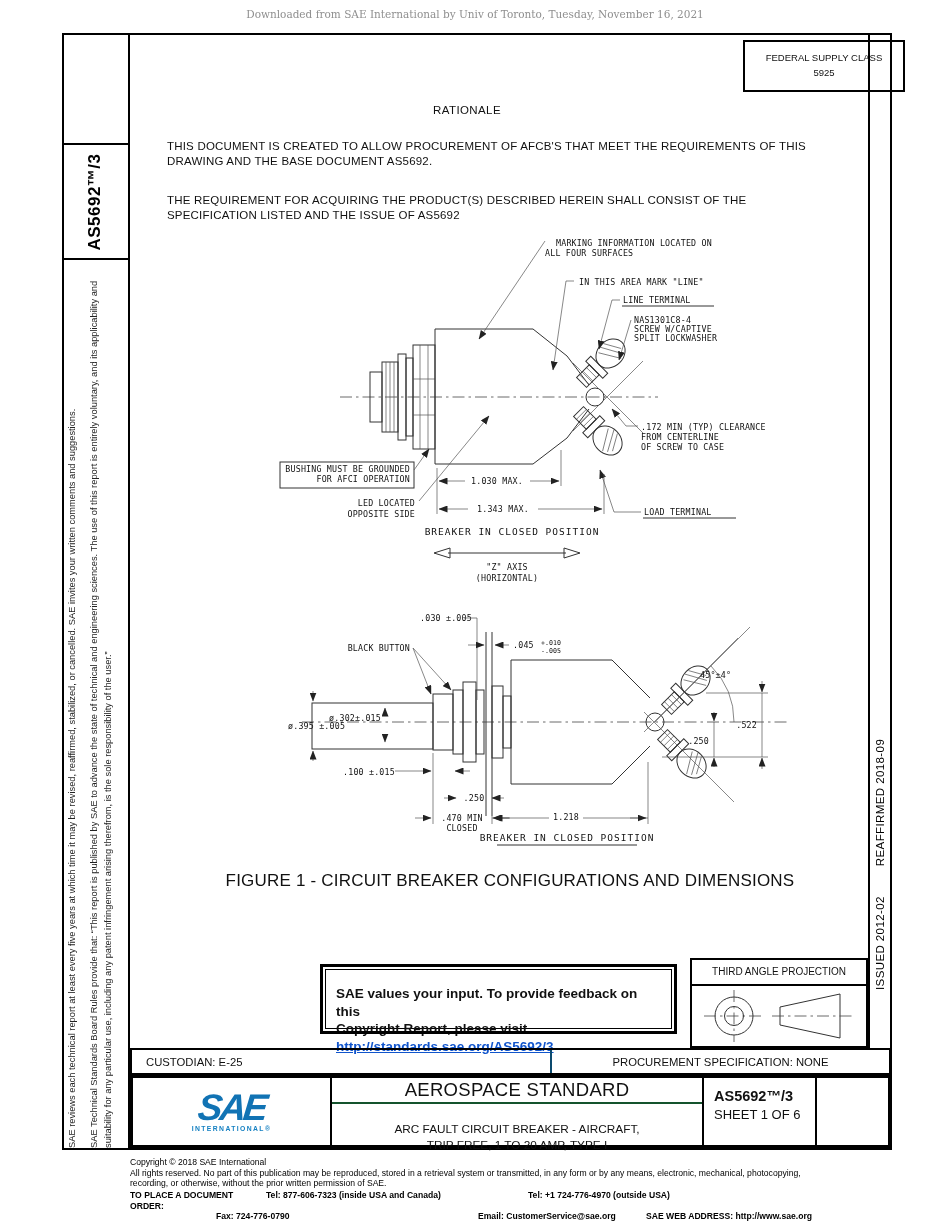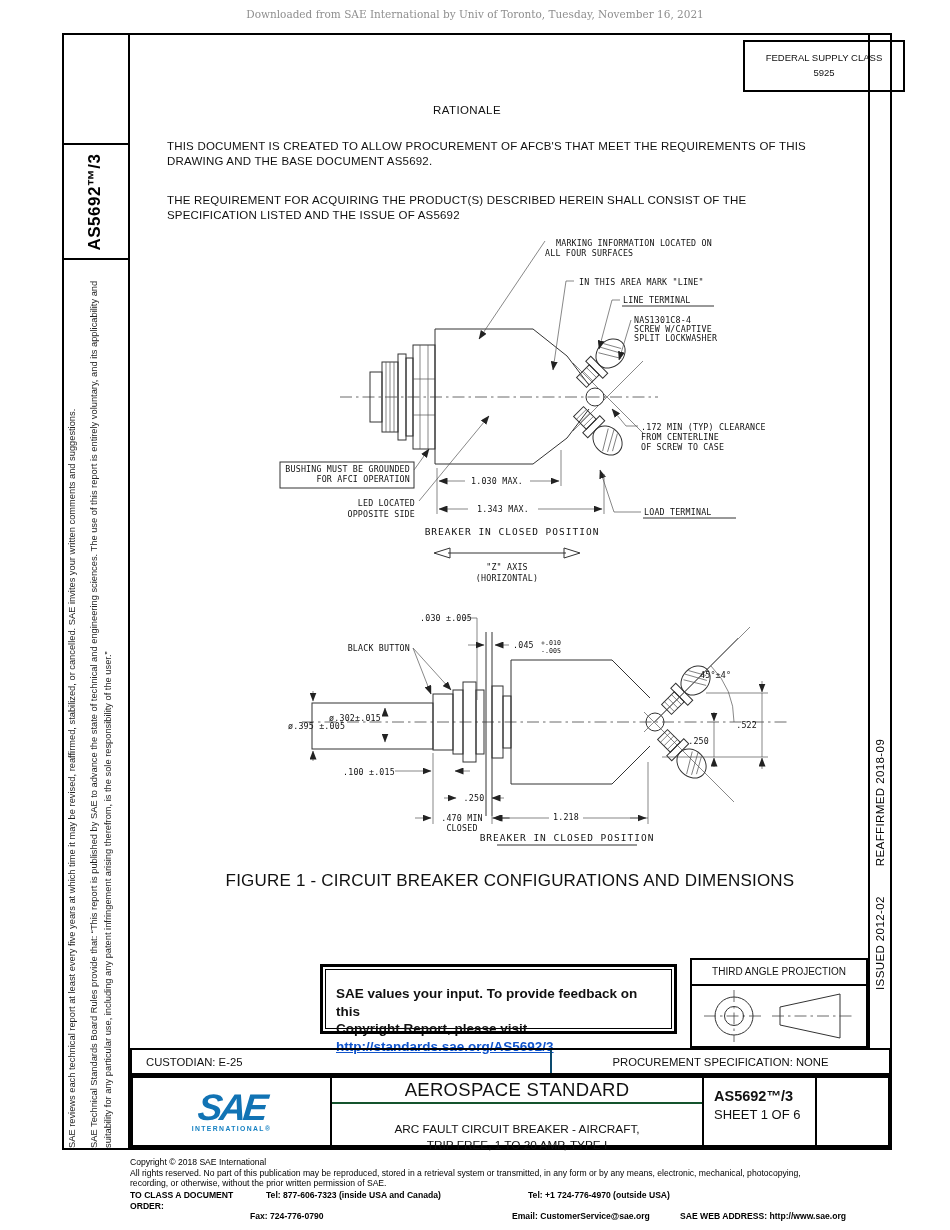--- a/index.html
+++ b/index.html
@@ -37,21 +37,21 @@
   .t-mid .hd{height:25px;border-bottom:2px solid #14532d;text-align:center;font-weight:normal;font-size:18.5px;letter-spacing:.3px;line-height:24px;}
   .t-mid .ttl{flex:1;text-align:center;font-size:11.8px;line-height:1.35;padding-top:18px;}
   .t-num{width:113px;border-right:2.5px solid #000;padding:10px 0 0 10px;box-sizing:border-box;}
   .t-num .dn{font-weight:bold;font-size:14.5px;}
   .t-num .sh{font-size:13px;margin-top:3px;}
   .t-tail{flex:1;}
   .footer{left:130px;top:1157px;width:766px;font-size:8.6px;line-height:1.24;color:#000;}
   .footer .ord{display:flex;font-weight:bold;margin-top:1px;}
   .footer .ord .c1{width:136px;}
   .footer .ord .c2{width:262px;}
-  .footer .ord2{display:flex;font-weight:bold;margin-left:120px;}
+  .footer .ord2{display:flex;font-weight:bold;margin-left:86px;}
   .footer .ord2 .c2{width:262px;}
   .footer .ord2 .c3{width:168px;}
   svg .ln{stroke:#333;fill:none;stroke-width:1;}
   svg .thin{stroke:#555;fill:none;stroke-width:.7;}
   svg .cl{stroke:#444;fill:none;stroke-width:.8;stroke-dasharray:12 4 2.5 4;}
   svg .tx{font-family:"DejaVu Sans Mono",monospace;font-size:8.3px;fill:#111;letter-spacing:.2px;}
   svg .tx2{font-family:"DejaVu Sans Mono",monospace;font-size:9.5px;fill:#111;letter-spacing:1px;}
   svg .txs{font-family:"DejaVu Sans Mono",monospace;font-size:6.6px;fill:#111;}
   svg .wbg{fill:#fff;}
 </style>
@@ -324,21 +324,21 @@
     <div class="sh">SHEET 1 OF 6</div>
   </div>
   <div class="t-tail"></div>
 </div>
 
 <div class="abs footer">
   <div>Copyright © 2018 SAE International</div>
   <div>All rights reserved. No part of this publication may be reproduced, stored in a retrieval system or transmitted, in any form or by any means, electronic, mechanical, photocopying,</div>
   <div>recording, or otherwise, without the prior written permission of SAE.</div>
   <div class="ord">
-    <span class="c1">TO CLASS A DOCUMENT ORDER:</span>
+    <span class="c1">TO PLACE A DOCUMENT ORDER:</span>
     <span class="c2">Tel: 877-606-7323 (inside USA and Canada)</span>
     <span>Tel: +1 724-776-4970 (outside USA)</span>
   </div>
   <div class="ord2">
     <span class="c2">Fax: 724-776-0790</span>
     <span class="c3">Email: CustomerService@sae.org</span>
     <span>SAE WEB ADDRESS: http://www.sae.org</span>
   </div>
 </div>
 

